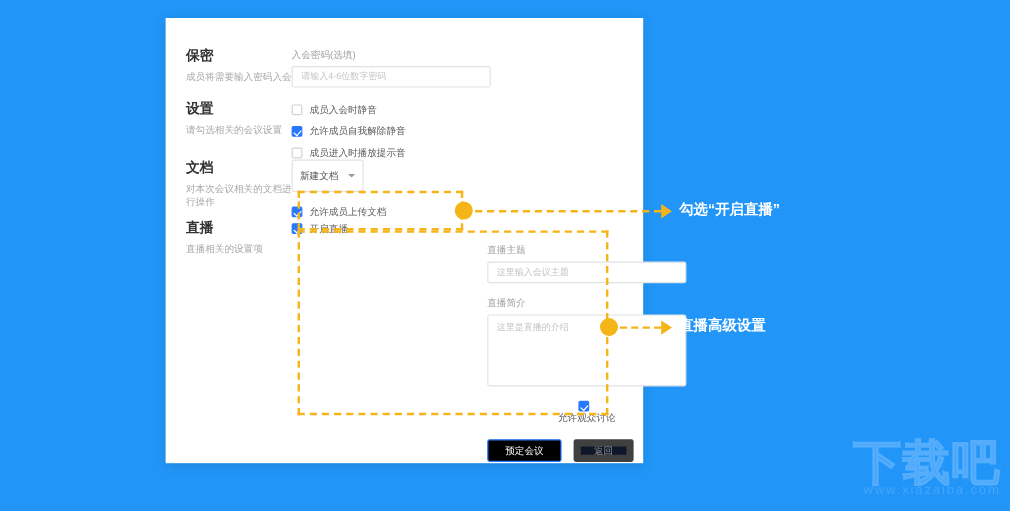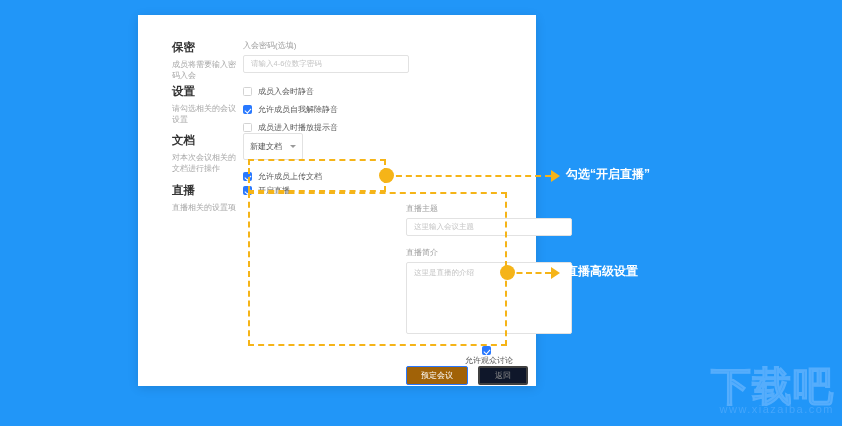--- a/index.html
+++ b/index.html
@@ -53,21 +53,21 @@
     background: #ffffff;
     box-shadow: 0 2px 10px rgba(0,0,0,0.12);
   }
 
   .section {
     position: absolute;
     display: flex;
   }
   .sec-left {
     width: 105px;
-    padding-left: 34px;
+    padding-left: 17px;
     box-sizing: border-box;
     flex: none;
   }
   .sec-title {
     font-size: 11.5px;
     font-weight: bold;
     color: #333333;
     line-height: 15px;
     margin-bottom: 4px;
   }
@@ -98,21 +98,21 @@
     padding: 0 7px;
     box-sizing: border-box;
     display: flex;
     align-items: center;
     font-family: "Liberation Sans", "DejaVu Sans", sans-serif;
   }
   .text-input.wide { width: 166px; }
 
   .textarea-input {
     width: 166px;
-    height: 72px;
+    height: 60px;
     border: 1px solid #e2e2e2;
     border-radius: 2px;
     background: #fff;
     font-size: 7.5px;
     color: #c4c4c4;
     padding: 5px 7px;
     box-sizing: border-box;
   }
 
   
@@ -188,29 +188,29 @@
     height: 19px;
     border-radius: 2px;
     font-size: 8px;
     display: flex;
     align-items: center;
     justify-content: center;
     box-sizing: border-box;
   }
   .btn-primary {
     width: 62px;
-    background: #a16207;
+    background: #000000;
     color: #fff;
     border: 1px solid #2878ff;
   }
   .btn-secondary {
     width: 50px;
     background: #0f172a;
     color: #8d8d8d;
-    border: 2px solid #404040;
+    border: 6px solid #404040;
   }
 
   
   .dash-box {
     position: absolute;
     border: 2px dashed #f5b418;
     box-sizing: border-box;
     pointer-events: none;
   }
   #dash-box-live {

